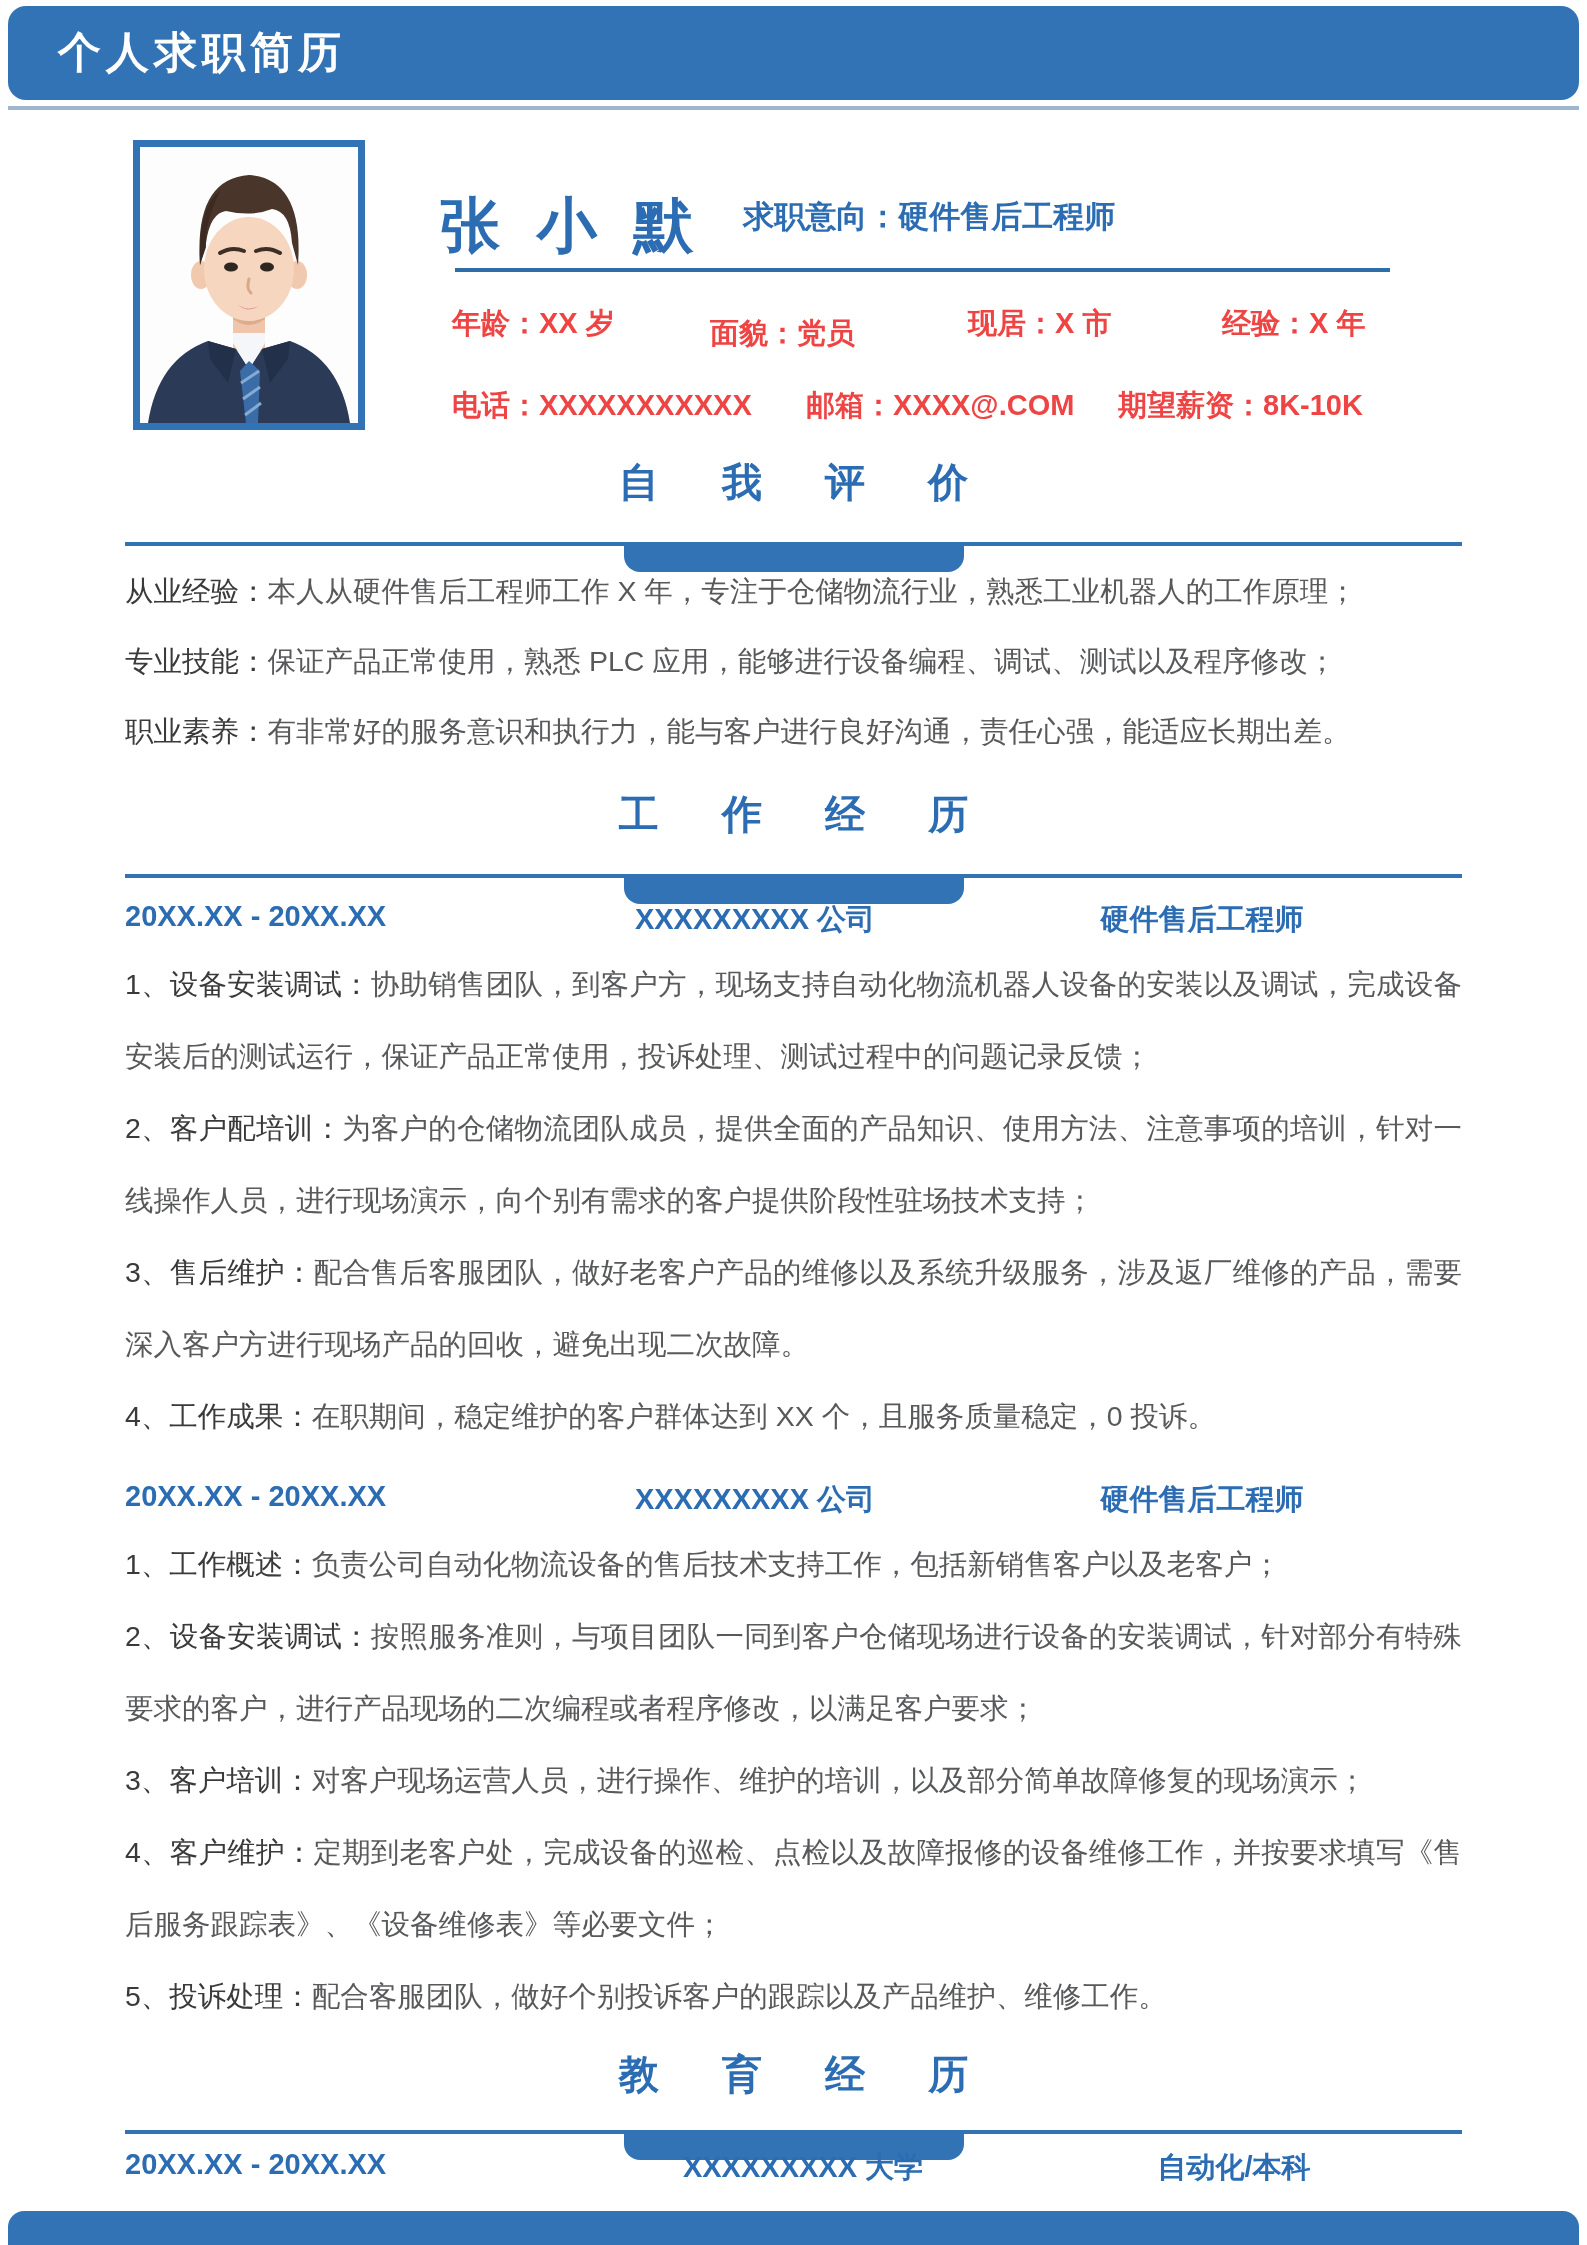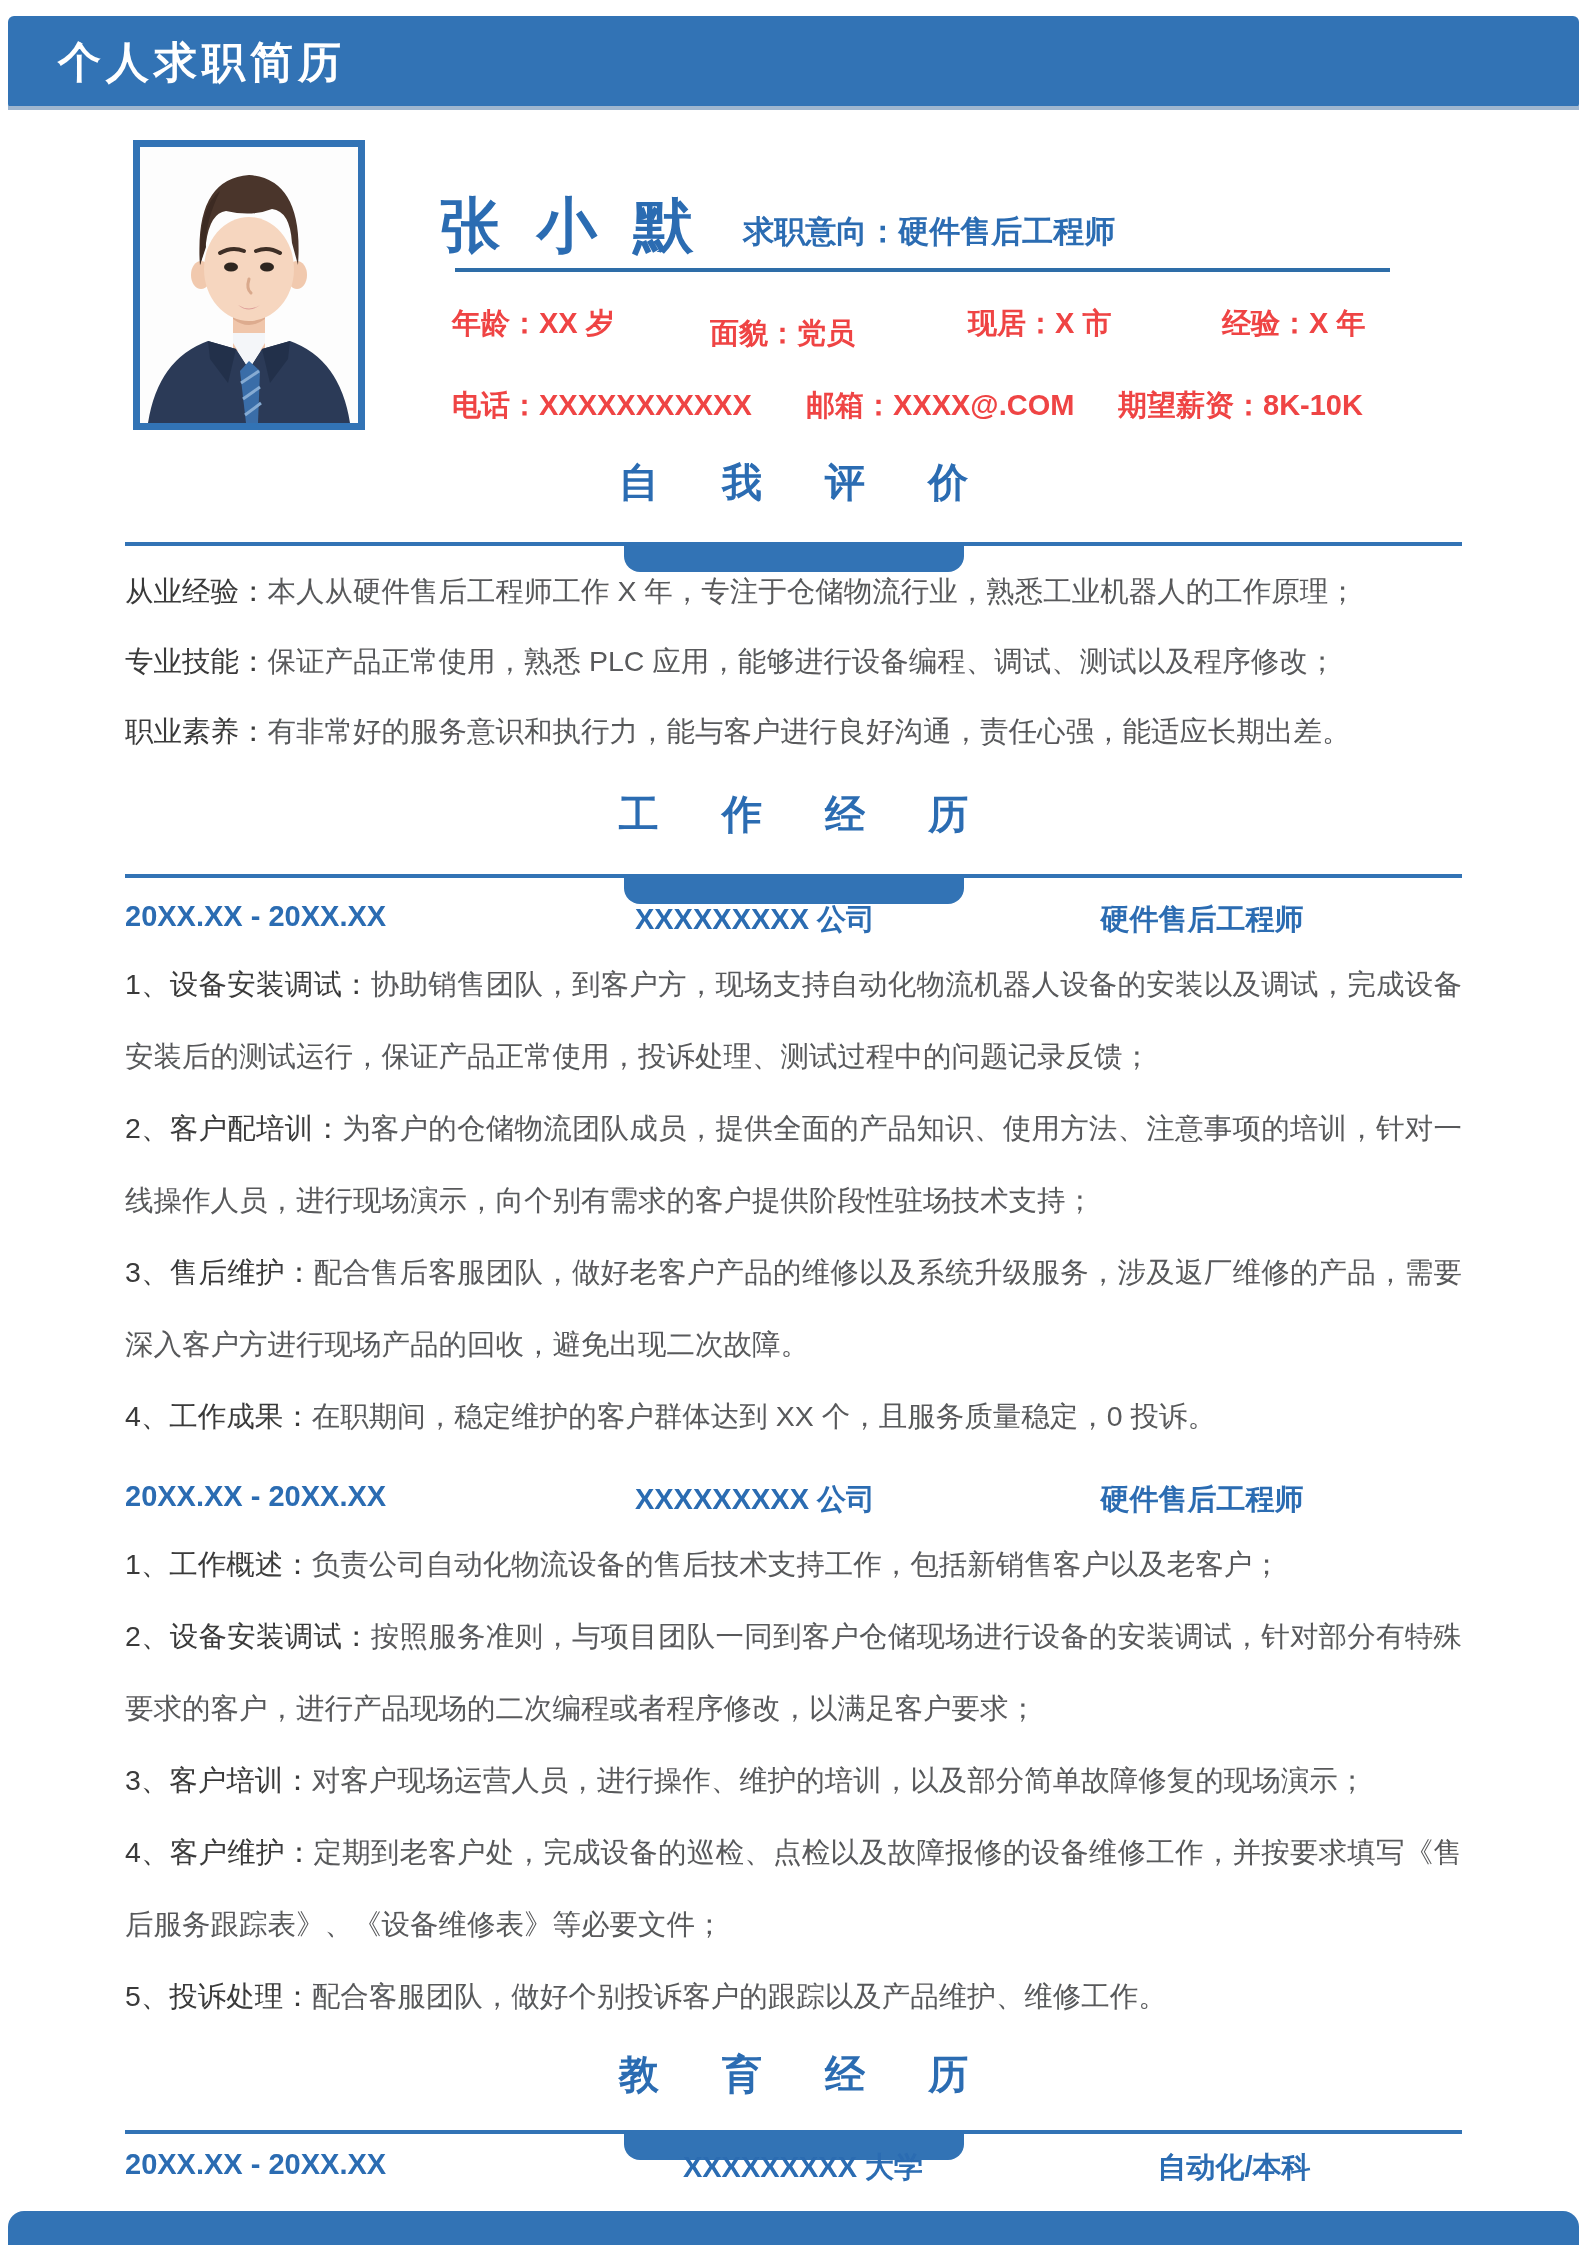--- a/index.html
+++ b/index.html
@@ -1,30 +1,30 @@
 <!DOCTYPE html>
 <html><head>
 <meta charset="utf-8">
 <style>
   html,body{margin:0;padding:0;background:#e8e8e8}
   .page{position:relative;width:1587px;height:2245px;background:#ffffff;overflow:hidden;
         font-family:"Liberation Sans","DejaVu Sans",sans-serif;margin:0 auto}
 
   
-  .header-bar{position:absolute;top:16px;left:8px;width:1571px;height:94px;background:#3273b5;
-              border-radius:6px;display:flex;align-items:center}
+  .header-bar{position:absolute;top:6px;left:8px;width:1571px;height:94px;background:#3273b5;
+              border-radius:18px;display:flex;align-items:center}
   .header-title{color:#ffffff;font-size:43px;font-weight:800;letter-spacing:5px;padding-left:50px}
   .header-underline{position:absolute;top:106px;left:8px;width:1571px;height:4px;background:#9fb6cf}
 
   
   .photo{position:absolute;top:140px;left:133px;width:218px;height:276px;border:7px solid #3273b5;background:#fff}
   .photo svg{display:block;width:100%;height:100%}
 
   
-  .hero-name-row{position:absolute;left:440px;top:196px;display:flex;align-items:flex-end;gap:40px;white-space:nowrap}
+  .hero-name-row{position:absolute;left:440px;top:196px;display:flex;gap:40px;white-space:nowrap}
   .name{font-size:60px;font-weight:800;color:#2b6cb2;letter-spacing:10px;line-height:1}
   .intent{font-size:31px;font-weight:700;color:#2b6cb2;padding-bottom:3px}
   .name-divider{position:absolute;left:455px;top:268px;width:935px;height:4px;background:#2e6da8}
   .info-item{position:absolute;font-size:29px;font-weight:700;color:#ef4444;white-space:nowrap;line-height:34px}
 
   
   .section{position:absolute;left:125px;width:1337px}
   .sec-self{top:456px}
   .sec-work{top:788px}
   .sec-edu{top:2048px}

